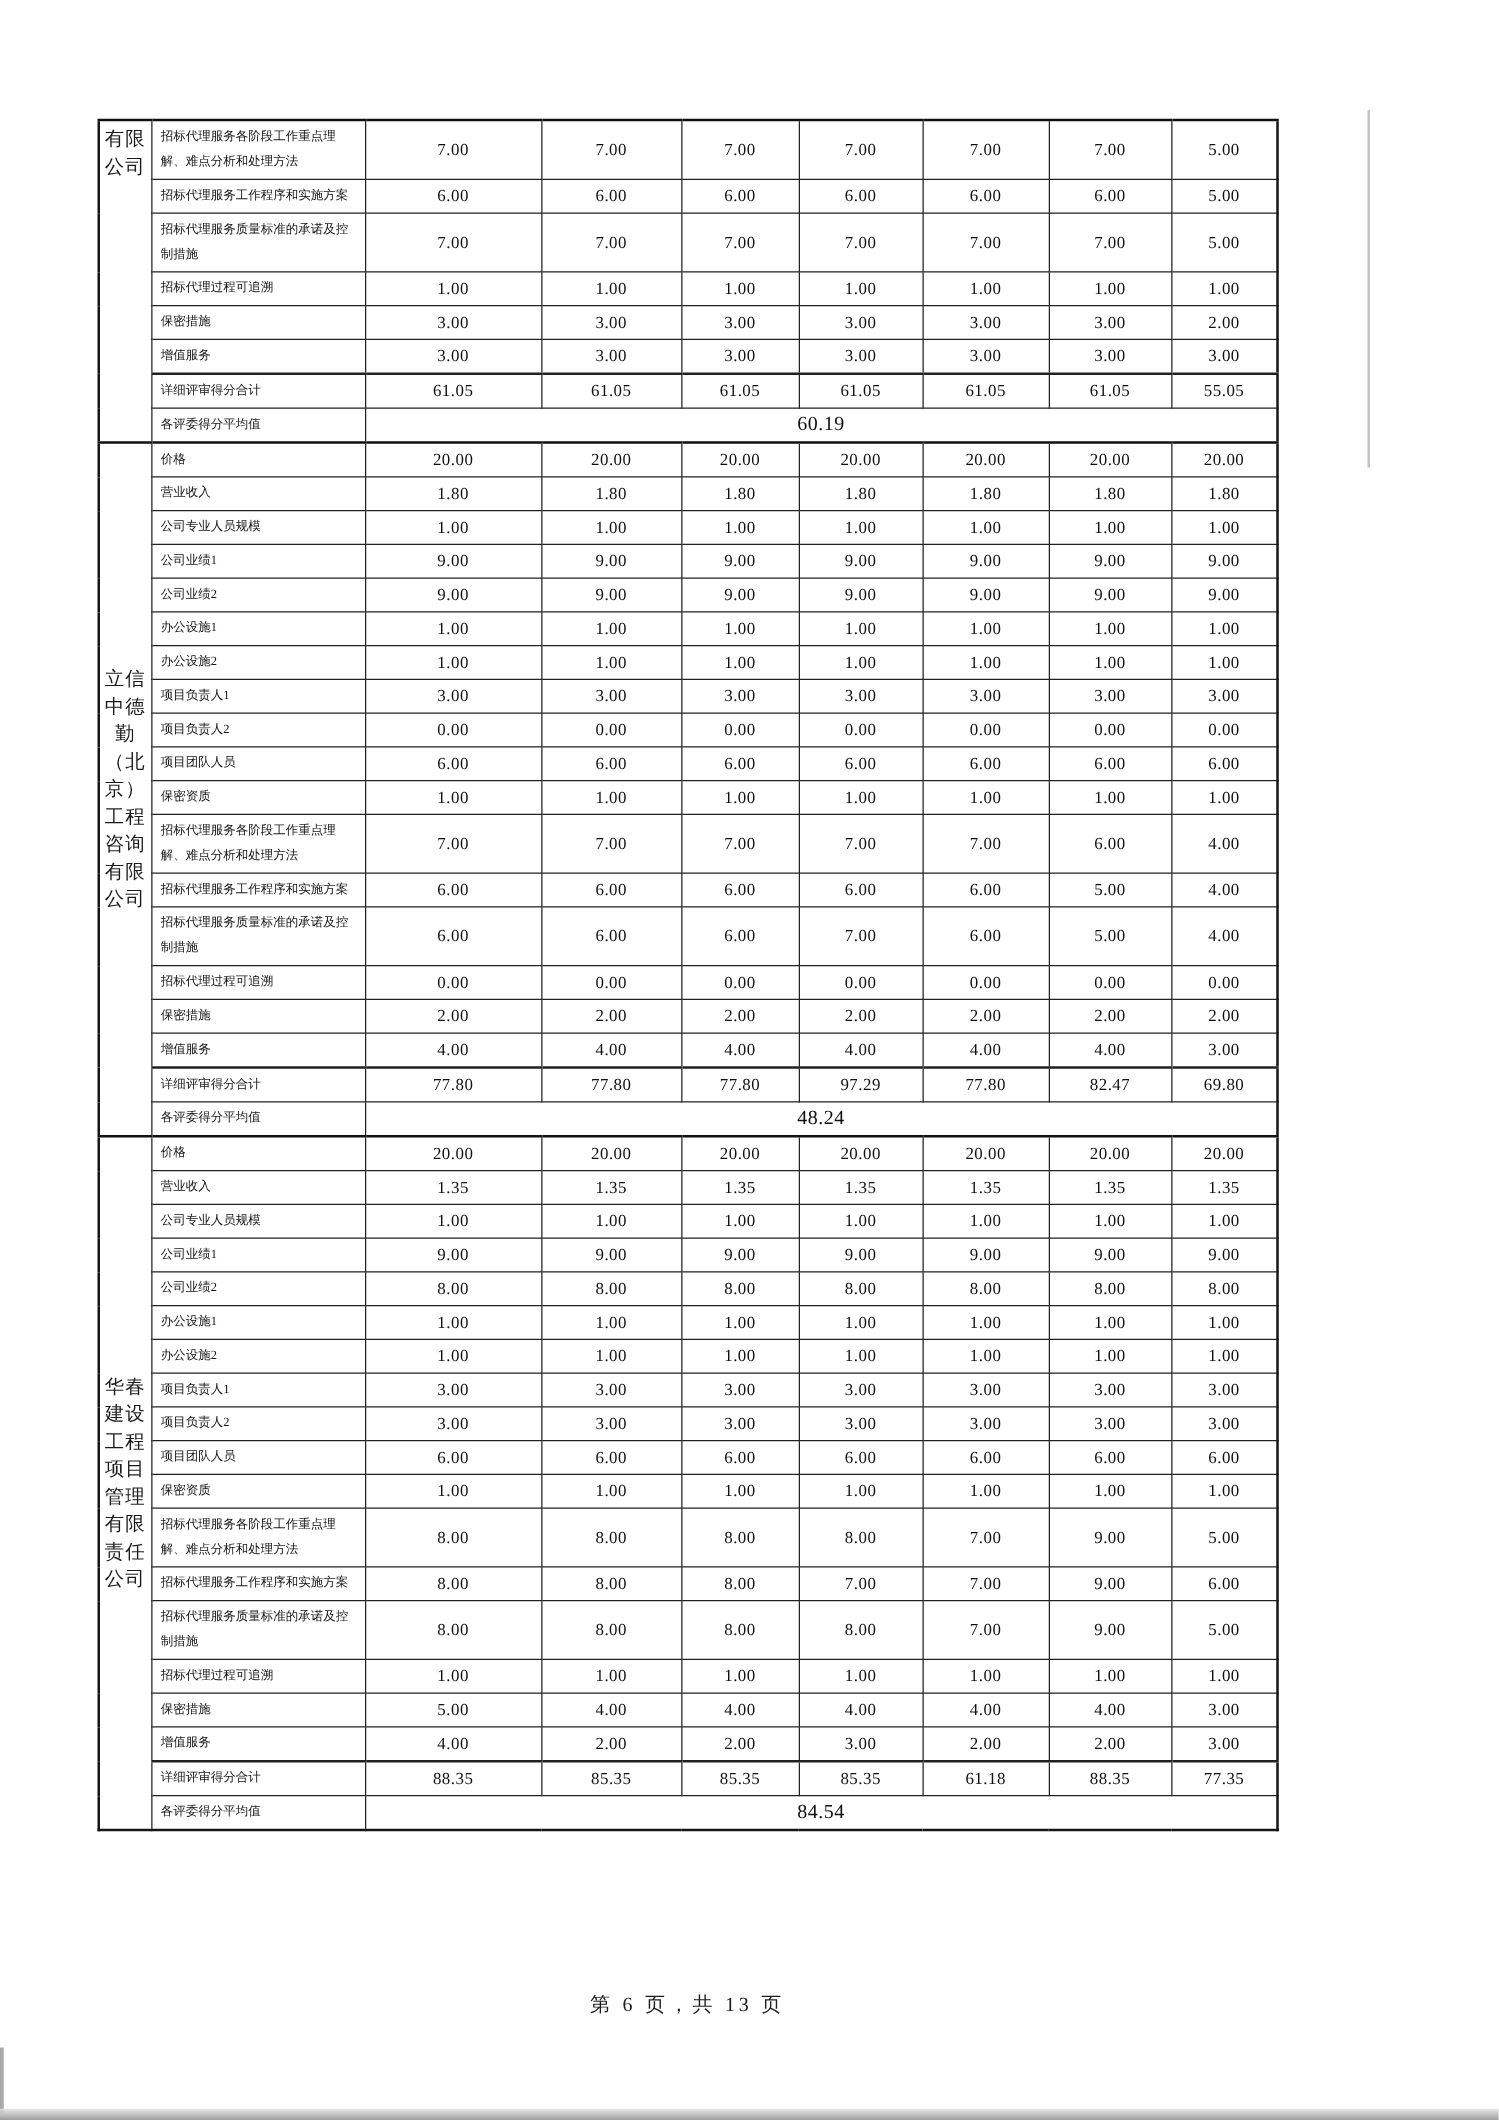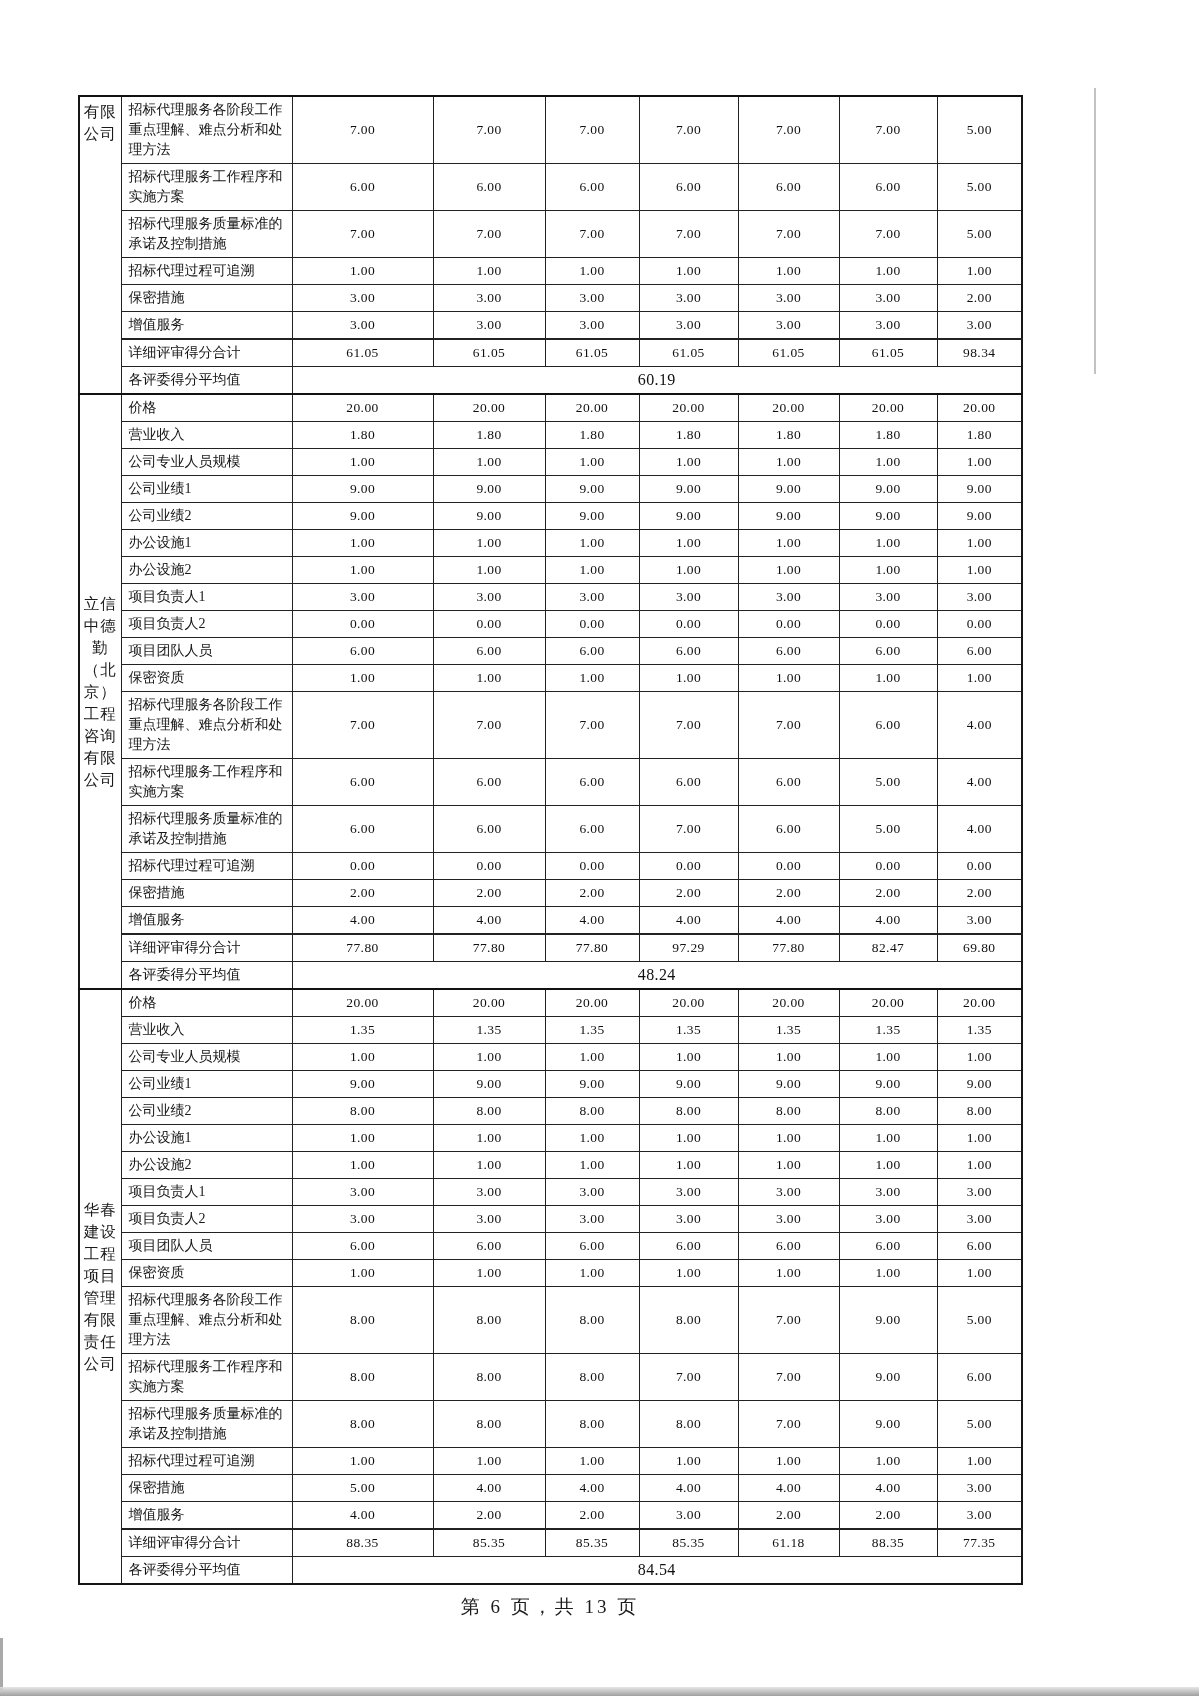--- a/index.html
+++ b/index.html
@@ -11,32 +11,32 @@
   .sheet{position:absolute;left:78px;top:95px;}
   table{border-collapse:collapse;table-layout:fixed;width:943px;border:2.2px solid #161616;padding-left:16px;}
   td{border:1.6px solid #222;vertical-align:middle;overflow:hidden;}
   tr.section-start td{border-top-width:2.2px;border-top-color:#111;}
   td.company{
     font-size:15.5px;text-align:center;line-height:22px;padding:2px 0;
     letter-spacing:1px;color:#1a1a1a;
   }
   td.company.top{vertical-align:top;padding-top:4px;}
   td.label{
-    font-size:14px;line-height:20px;text-align:left;
+    font-size:10px;line-height:20px;text-align:left;
     padding:3px 5px 3px 7px;color:#161616;
   }
   td.score{
     font-size:13.5px;text-align:center;padding:3px 2px;
     letter-spacing:.4px;color:#101010;
   }
   tr.total-row td{border-top-width:2px;}
   td.avg{font-size:16px;}
   .footer{
     position:absolute;left:0;top:1594px;width:1100px;text-align:center;
-    font-size:19px;letter-spacing:3px;color:#1c1c1c;font-family:Liberation Serif, serif;
+    font-size:16px;letter-spacing:3px;color:#1c1c1c;font-family:Liberation Serif, serif;
   }
   
   .artifact-right{position:absolute;left:1094px;top:88px;width:2px;height:286px;background:#8f8f8f;opacity:.55;}
   .artifact-left{position:absolute;left:0;top:1638px;width:3px;height:52px;background:#6f6f6f;opacity:.6;}
   .artifact-bottom{position:absolute;left:0;top:1687px;width:1199px;height:9px;
     background:linear-gradient(180deg,#e2e2e2 0%,#a8a8a8 70%,#8e8e8e 100%);opacity:.85;}
 </style>
 </head>
 <body>
 
@@ -119,21 +119,21 @@
           <td class="score">3.00</td>
         </tr>
         <tr class="total-row">
           <td class="label">详细评审得分合计</td>
           <td class="score">61.05</td>
           <td class="score">61.05</td>
           <td class="score">61.05</td>
           <td class="score">61.05</td>
           <td class="score">61.05</td>
           <td class="score">61.05</td>
-          <td class="score">98.34</td>
+          <td class="score">55.05</td>
         </tr>
         <tr>
           <td class="label">各评委得分平均值</td>
           <td class="score avg" colspan="7">60.19</td>
         </tr>
         <tr class="section-start">
           <td class="company" rowspan="19">
             <div>立信</div>
             <div>中德</div>
             <div>勤</div>

